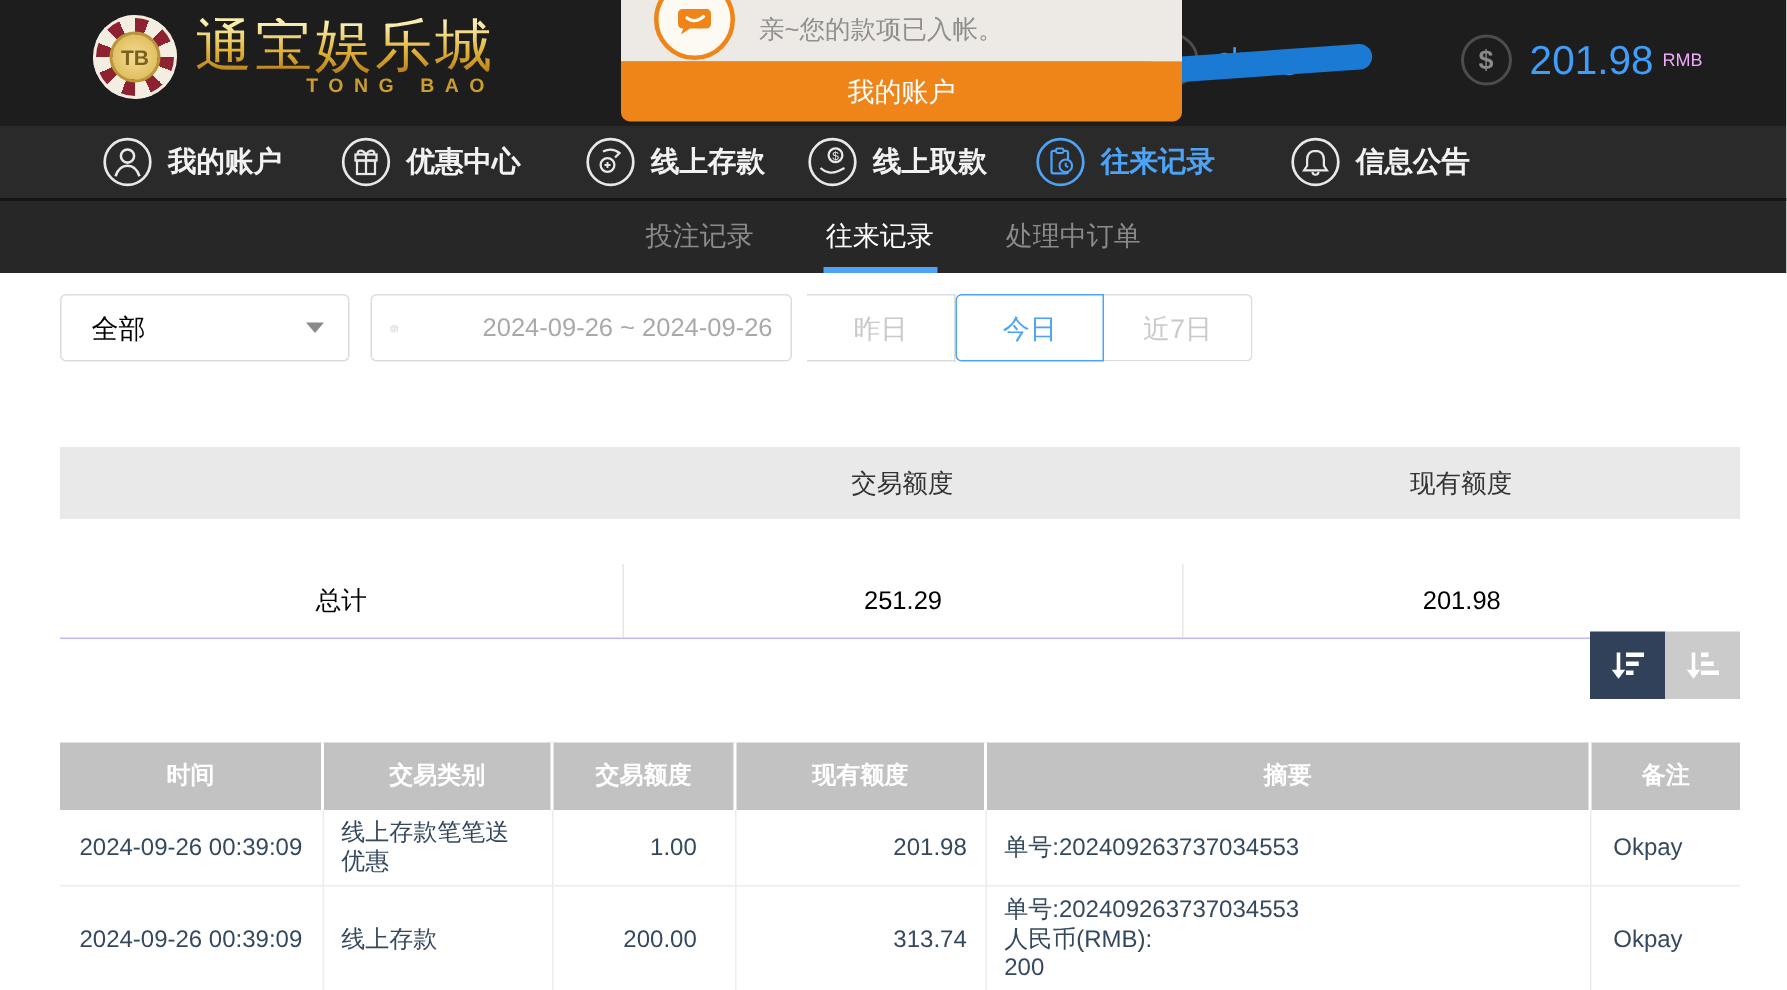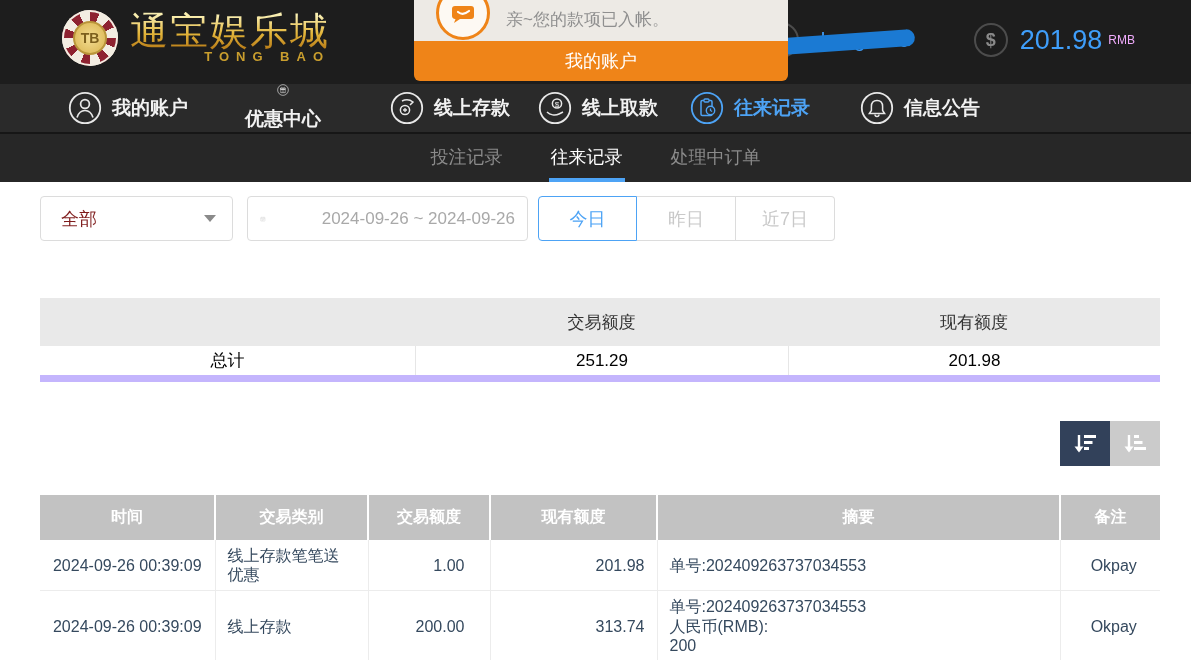--- a/index.html
+++ b/index.html
@@ -53,39 +53,39 @@
   
   .subnav { width:100%; height:48px; background:#272727; display:flex; justify-content:center; gap:44px; }
   .subtab { font-size:18px; color:#8b8b8b; line-height:46px; position:relative; cursor:pointer; padding:0 2px; }
   .subtab.active { color:#ffffff; }
   .subtab.active::after { content:""; position:absolute; left:0; right:0; bottom:0; height:4px; background:#4da3f5; }
 
   
   .filters { position:relative; height:62px; margin-top:14px; }
   .select-box { position:absolute; left:40px; top:0; width:193px; height:45px; border:1px solid #dcdcdc;
           border-radius:4px; display:flex; align-items:center; padding:0 16px 0 20px; cursor:pointer; }
-  .select-box .val { font-size:18px; color:#7f1d1d; flex:1; }
+  .select-box .val { font-size:18px; color:#000000; flex:1; }
   .caret { width:0; height:0; border-left:6px solid transparent; border-right:6px solid transparent;
           border-top:7px solid #8a8a8a; }
   .date-box { position:absolute; left:247px; top:0; width:281px; height:45px; border:1px solid #dcdcdc;
           border-radius:4px; display:flex; align-items:center; gap:10px; padding:0 12px; cursor:pointer; }
   .date-box .val { font-size:17px; color:#a9a9a9; white-space:nowrap;margin-left:46px; }
   .btn-group { position:absolute; left:538px; top:0; display:flex; }
   .qbtn { width:99px; height:45px; background:#fff; font-size:18px; color:#c9c9c9;
           border:1px solid #dcdcdc; border-left:none; display:flex; align-items:center; justify-content:center; cursor:pointer; }
   .qbtn:last-child { border-radius:0 4px 4px 0; }
   .qbtn.active { border:1px solid #4da3f5; color:#4da3f5; border-radius:4px 0 0 4px; }
   .search-btn { position:absolute; left:848px; top:0; width:100px; height:45px; background:#4da3f5;
           border-radius:4px; color:#fff; font-size:18px; display:flex; align-items:center; justify-content:center; cursor:pointer; }
 
   
   .summary { margin:40px 31px 0 40px; width:1120px; }
   .summary .shead { display:flex; background:#e9e9e9; height:48px; }
   .summary .shead div { display:flex; align-items:center; justify-content:center; font-size:17px; color:#333; }
-  .summary .sbody { display:flex; background:#fff; height:36px; border-bottom:7px solid #c4b5fd; }
+  .summary .sbody { display:flex; background:#fff; height:50px; border-bottom:1px solid #c4b5fd;margin-top:30px; }
   .summary .sbody div { display:flex; align-items:center; justify-content:center; font-size:17px; color:#000;
           border-left:1px solid #e6e6e6; }
   .summary .sbody div:first-child { border-left:none; }
   .sc1 { width:375px; } .sc2 { width:373px; } .sc3 { width:372px; }
 
   
   .sortbar { position:absolute; right:31px; top:421px; display:flex; }
   .sortbtn { width:50px; height:45px; display:flex; align-items:center; justify-content:center; cursor:pointer; }
   .sortbtn.desc { background:#32415a; }
   .sortbtn.asc  { background:#cbcbcb; }
@@ -98,21 +98,21 @@
   .txtable td { font-size:16px; color:#35495e; border-bottom:1px solid #ececec; border-right:1px solid #ececec;
           padding:6px 8px; line-height:1.2; background:#fff; vertical-align:middle; }
   .txtable td:last-child { border-right:none; }
   .col-time  { width:175px; } .col-type { width:153px; } .col-amt { width:122px; }
   .col-bal   { width:167px; } .col-sum  { width:403px; } .col-note { width:100px; }
   td.c-time { text-align:center; padding:6px 4px; }
   td.c-type { text-align:left; padding:6px 24px 6px 12px; }
   td.c-amt  { text-align:right; padding-right:25px; }
   td.c-bal  { text-align:right; padding-right:12px; }
   td.c-sum  { text-align:left; padding-left:12px; }
-  td.c-note { text-align:center; padding-left:15px; }
+  td.c-note { text-align:left; padding-left:15px; }
 </style>
 </head>
 <body>
 
 <div class="page">
 
   <div class="topbar">
     <div class="logo">
       <div class="chip">
         <div class="chip-inner">TB</div>
@@ -155,21 +155,21 @@
 
     <div class="nav-item" style="left:68px;">
       <svg class="nav-icon" viewBox="0 0 34 34">
         <circle cx="17" cy="17" r="15.2" stroke="#e8e8e8" stroke-width="1.8" fill="none"></circle>
         <circle cx="17" cy="13" r="4.4" stroke="#e8e8e8" stroke-width="1.7" fill="none"></circle>
         <path d="M9 26.5 c1.6-5 4.4-7 8-7 s6.4 2 8 7" stroke="#e8e8e8" stroke-width="1.7" fill="none"></path>
       </svg>
       <span class="label">我的账户</span>
     </div>
 
-    <div class="nav-item" style="left:245px;flex-direction:column;">
+    <div class="nav-item" style="left:227px;">
       <svg class="nav-icon" viewBox="0 0 34 34">
         <circle cx="17" cy="17" r="15.2" stroke="#e8e8e8" stroke-width="1.8" fill="none"></circle>
         <rect x="10" y="12" width="14" height="4" stroke="#e8e8e8" stroke-width="1.5" fill="none"></rect>
         <rect x="11" y="16" width="12" height="9" stroke="#e8e8e8" stroke-width="1.5" fill="none"></rect>
         <line x1="17" y1="12" x2="17" y2="25" stroke="#e8e8e8" stroke-width="1.5"></line>
         <path d="M17 12 c-3-4.5-7-2-5 0 M17 12 c3-4.5 7-2 5 0" stroke="#e8e8e8" stroke-width="1.5" fill="none"></path>
       </svg>
       <span class="label">优惠中心</span>
     </div>
 
@@ -235,22 +235,22 @@
         <rect x="7" y="13" width="3" height="2.4" fill="#cfcfcf"></rect>
           <rect x="11" y="13" width="3" height="2.4" fill="#cfcfcf"></rect>
         <rect x="15" y="13" width="3" height="2.4" fill="#cfcfcf"></rect>
           <rect x="7" y="17" width="3" height="2.4" fill="#cfcfcf"></rect>
         <rect x="11" y="17" width="3" height="2.4" fill="#cfcfcf"></rect>
       </svg>
       <span class="val">2024-09-26 ~ 2024-09-26</span>
     </div>
 
     <div class="btn-group">
+      <div class="qbtn">昨日</div>
       <div class="qbtn active">今日</div>
-      <div class="qbtn">昨日</div>
       <div class="qbtn">近7日</div>
     </div>
 
   </div>
 
   <div class="summary">
     <div class="shead">
       <div class="sc1"></div>
       <div class="sc2">交易额度</div>
       <div class="sc3">现有额度</div>

